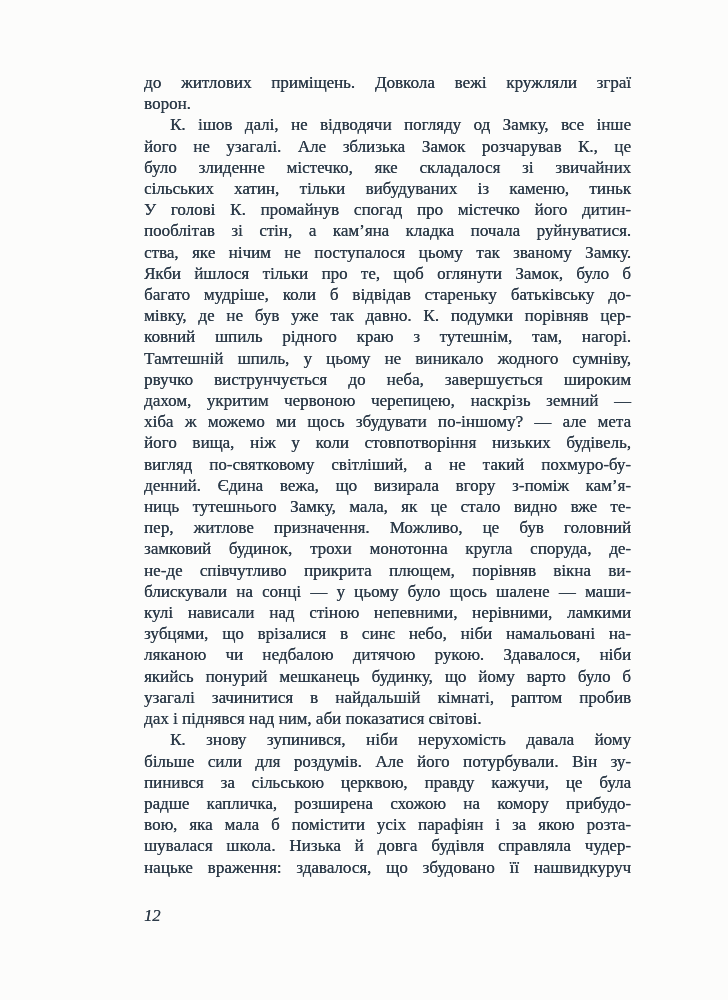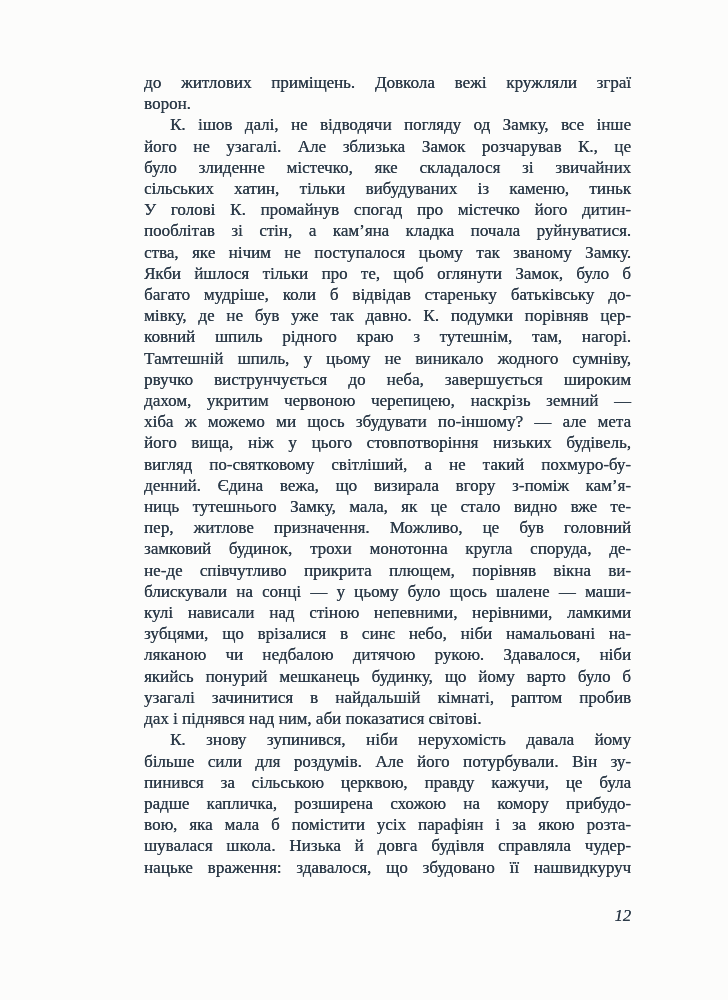--- a/index.html
+++ b/index.html
@@ -40,21 +40,21 @@
     text-align-last: justify;
   }
   .line.indent {
     text-indent: 26px;
   }
   .page-number {
     position: absolute;
     top: 906px;
     left: 144px;
     width: 487px;
-    text-align: right;
+    text-align: left;
     font-style: italic;
     font-size: 16.5px;
     color: #2d3b49;
     text-shadow: 0.25px 0 0 currentColor;
   }
 </style>
 </head>
 <body>
 
 <div class="page">
@@ -72,21 +72,21 @@
         <div class="line jst">пооблітав зі стін, а кам’яна кладка почала руйнуватися.</div>
         <div class="line jst">ства, яке нічим не поступалося цьому так званому Замку.</div>
         <div class="line jst">Якби йшлося тільки про те, щоб оглянути Замок, було б</div>
         <div class="line jst">багато мудріше, коли б відвідав стареньку батьківську до-</div>
         <div class="line jst">мівку, де не був уже так давно. К. подумки порівняв цер-</div>
         <div class="line jst">ковний шпиль рідного краю з тутешнім, там, нагорі.</div>
         <div class="line jst">Тамтешній шпиль, у цьому не виникало жодного сумніву,</div>
         <div class="line jst">рвучко виструнчується до неба, завершується широким</div>
         <div class="line jst">дахом, укритим червоною черепицею, наскрізь земний —</div>
         <div class="line jst">хіба ж можемо ми щось збудувати по-іншому? — але мета</div>
-        <div class="line jst">його вища, ніж у цього стовпотворіння низьких будівель,</div>
+        <div class="line jst">його вища, ніж у коли стовпотворіння низьких будівель,</div>
         <div class="line jst">вигляд по-святковому світліший, а не такий похмуро-бу-</div>
         <div class="line jst">денний. Єдина вежа, що визирала вгору з-поміж кам’я-</div>
         <div class="line jst">ниць тутешнього Замку, мала, як це стало видно вже те-</div>
         <div class="line jst">пер, житлове призначення. Можливо, це був головний</div>
         <div class="line jst">замковий будинок, трохи монотонна кругла споруда, де-</div>
         <div class="line jst">не-де співчутливо прикрита плющем, порівняв вікна ви-</div>
         <div class="line jst">блискували на сонці — у цьому було щось шалене — маши-</div>
         <div class="line jst">кулі нависали над стіною непевними, нерівними, ламкими</div>
         <div class="line jst">зубцями, що врізалися в синє небо, ніби намальовані на-</div>
         <div class="line jst">ляканою чи недбалою дитячою рукою. Здавалося, ніби</div>

